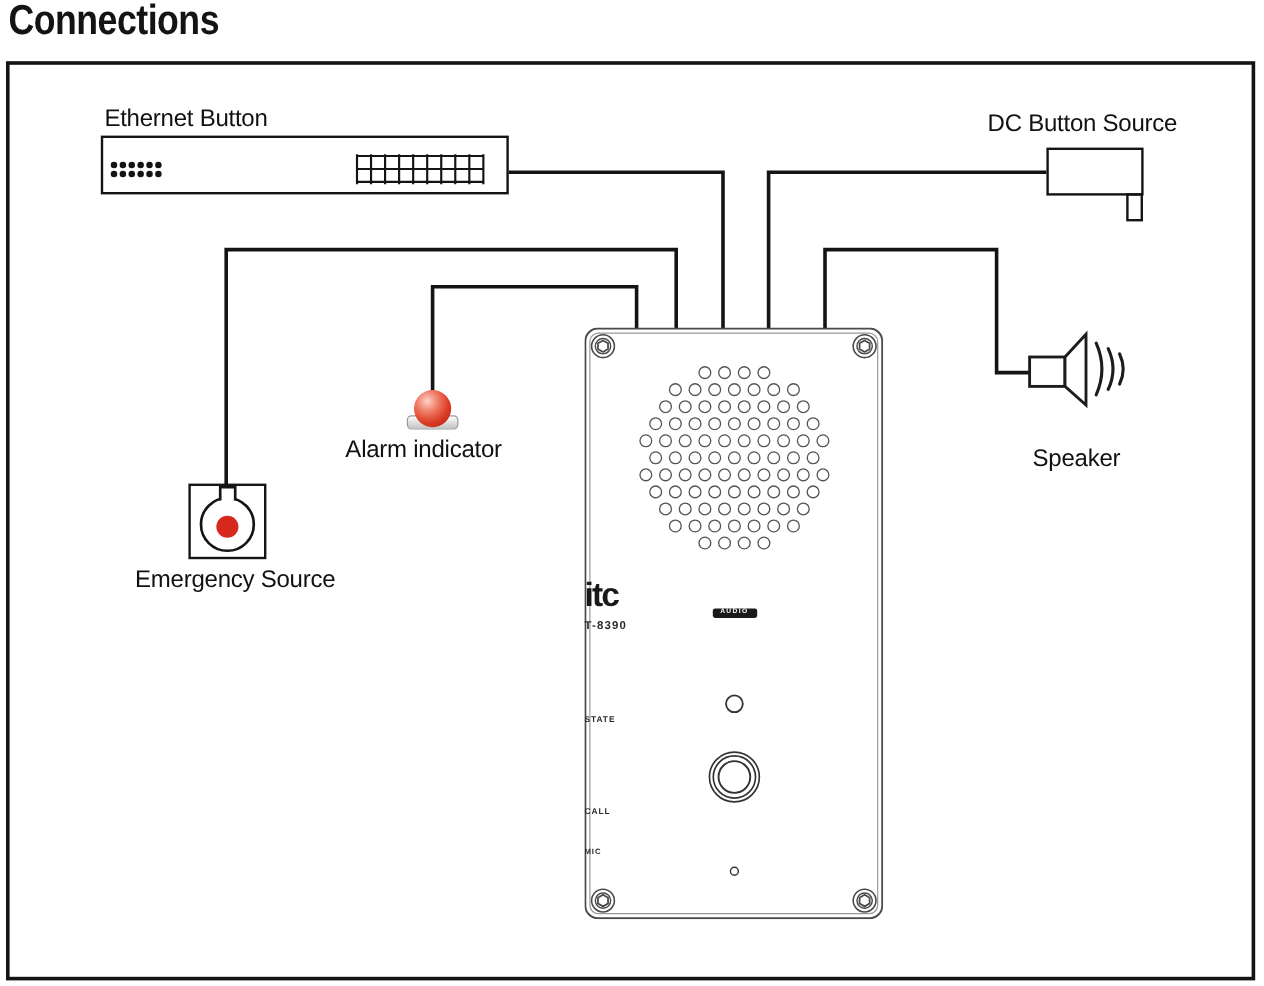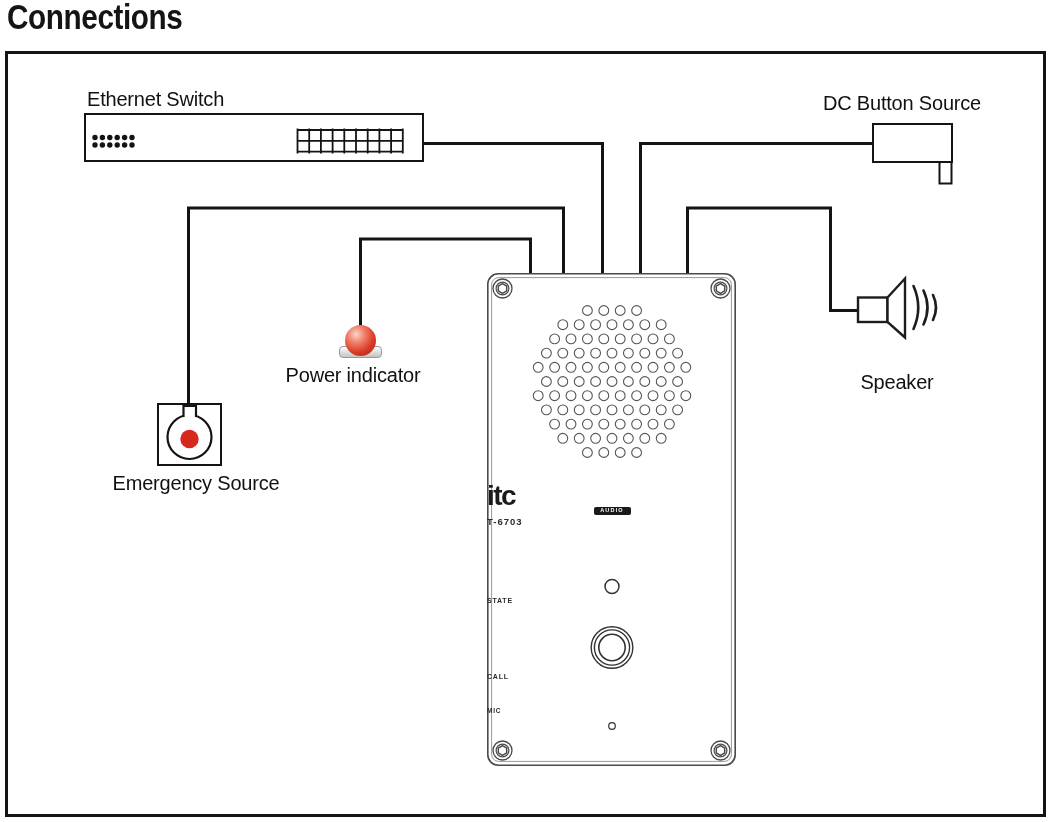--- a/index.html
+++ b/index.html
@@ -195,26 +195,26 @@
       <circle cx="125" cy="313.5" r="7" fill="#fff" stroke="#333" stroke-width="1.5"></circle>
       <g fill="none" stroke="#333">
         <circle cx="125" cy="374.5" r="20.8" stroke-width="1.4"></circle>
         <circle cx="125" cy="374.5" r="17.6" stroke-width="1.4"></circle>
         <circle cx="125" cy="374.5" r="13.2" stroke-width="1.6"></circle>
       </g>
       <circle cx="125" cy="453" r="3.3" fill="#fff" stroke="#333" stroke-width="1.2"></circle>
     </svg>
     <div class="ptext brand">itc</div>
     <div class="abs brand-bar">AUDIO</div>
-    <div class="ptext model">T-6703</div>
+    <div class="ptext model">T-8390</div>
     <div class="ptext tiny state-t">STATE</div>
     <div class="ptext tiny call-t">CALL</div>
     <div class="ptext tiny mic-t">MIC</div>
   </div>
 
-  <div class="label" style="left:87px;top:88px">Ethernet Switch</div>
+  <div class="label" style="left:87px;top:88px">Ethernet Button</div>
   <div class="label centered" style="left:902px;top:92px">DC Button Source</div>
-  <div class="label centered" style="left:353px;top:364px">Power indicator</div>
+  <div class="label centered" style="left:353px;top:364px">Alarm indicator</div>
   <div class="label centered" style="left:196px;top:472px">Emergency Source</div>
   <div class="label centered" style="left:897px;top:371px">Speaker</div>
 
   <div class="abs title">Connections</div>
 </div>
 
 </body></html>

